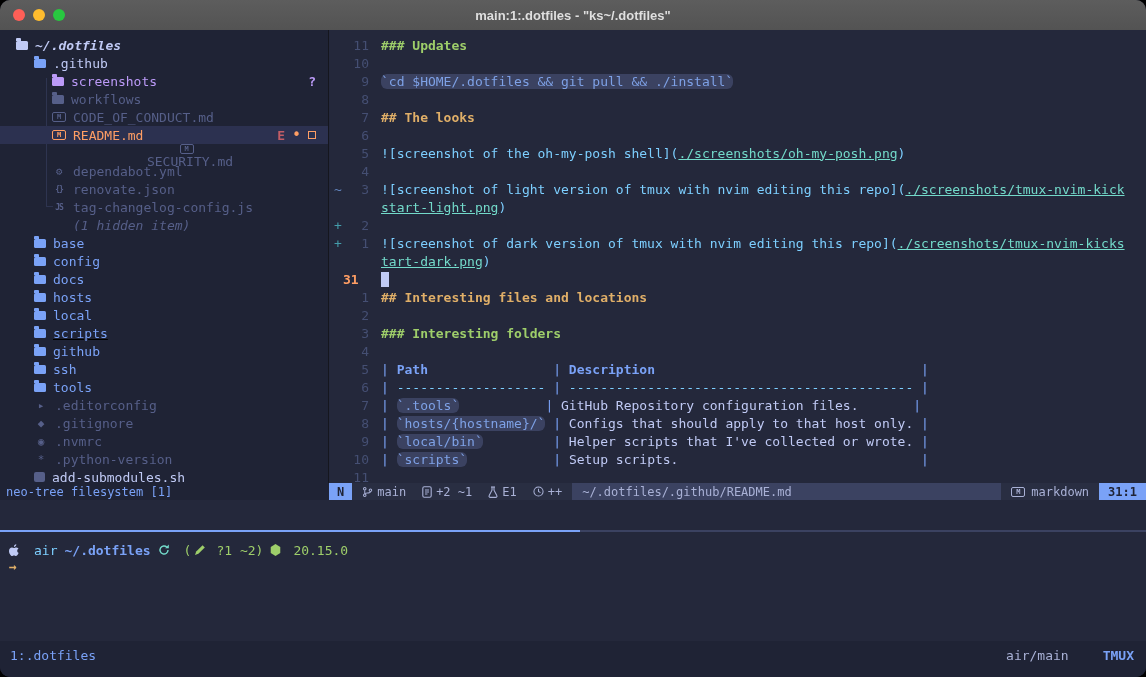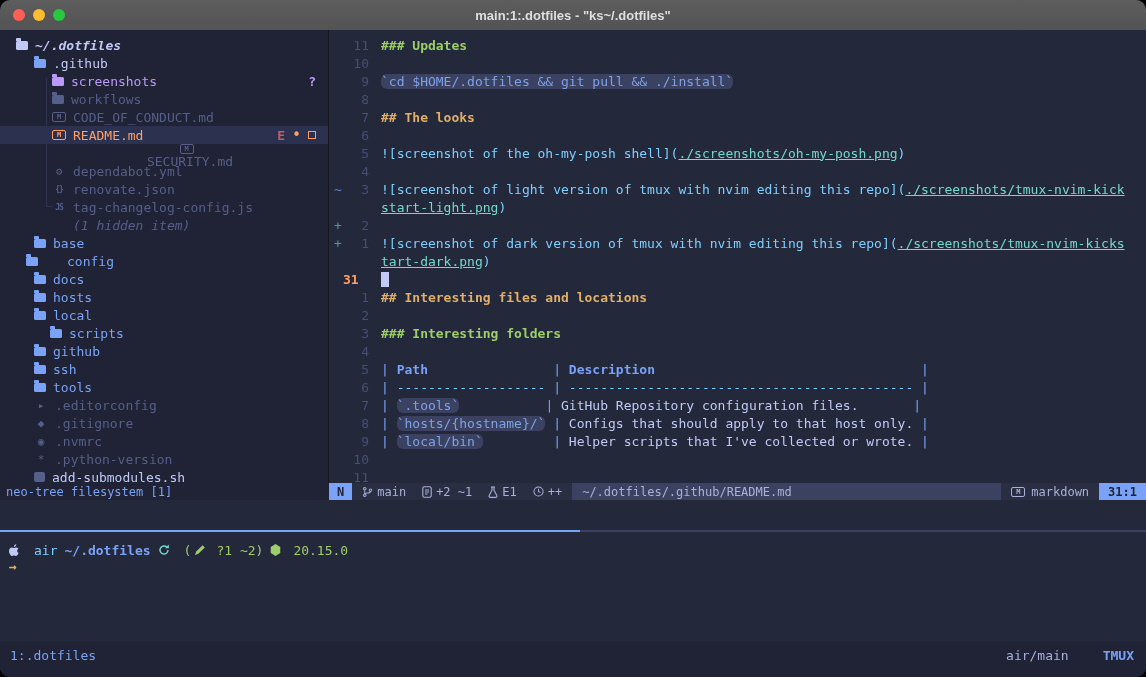--- a/index.html
+++ b/index.html
@@ -118,25 +118,25 @@
           <div class="trow" style="padding-left: 52px;"><span class="ic ic-folder c-purple"></span><span class="lbl c-purple">screenshots</span><span class="badges"><span class="b-untracked">?</span></span></div>
           <div class="trow" style="padding-left: 52px;"><span class="ic ic-folder c-dim"></span><span class="lbl c-dim">workflows</span></div>
           <div class="trow" style="padding-left: 52px;"><span class="ic ic-mdbox c-dim"></span><span class="lbl c-dim">CODE_OF_CONDUCT.md</span></div>
           <div class="trow sel" style="padding-left: 52px;"><span class="ic ic-mdbox c-active"></span><span class="lbl c-active">README.md</span><span class="badges"><span class="b-err">E</span><span class="b-dot">•</span><span class="b-sq"></span></span></div>
           <div class="trow" style="padding-left: 52px; flex-direction: column;"><span class="ic ic-mdbox c-dim"></span><span class="lbl c-dim">SECURITY.md</span></div>
           <div class="trow" style="padding-left: 52px;"><span class="ic ic-glyph c-dim">⚙</span><span class="lbl c-dim">dependabot.yml</span></div>
           <div class="trow" style="padding-left: 52px;"><span class="ic ic-glyph tiny c-dim">{}</span><span class="lbl c-dim">renovate.json</span></div>
           <div class="trow" style="padding-left: 52px;"><span class="ic ic-glyph tiny c-dim">JS</span><span class="lbl c-dim">tag-changelog-config.js</span></div>
           <div class="trow" style="padding-left: 52px;"><span class="ic ic-spacer c-hidden"></span><span class="lbl c-hidden">(1 hidden item)</span></div>
           <div class="trow" style="padding-left: 34px;"><span class="ic ic-folder c-dir"></span><span class="lbl c-dir">base</span></div>
-          <div class="trow" style="padding-left: 26px; gap: 22px;"><span class="ic ic-folder c-dir"></span><span class="lbl c-dir">config</span></div>
+          <div class="trow" style="padding-left: 34px;"><span class="ic ic-folder c-dir"></span><span class="lbl c-dir">config</span></div>
           <div class="trow" style="padding-left: 34px;"><span class="ic ic-folder c-dir"></span><span class="lbl c-dir">docs</span></div>
           <div class="trow" style="padding-left: 34px;"><span class="ic ic-folder c-dir"></span><span class="lbl c-dir">hosts</span></div>
           <div class="trow" style="padding-left: 34px;"><span class="ic ic-folder c-dir"></span><span class="lbl c-dir">local</span></div>
-          <div class="trow" style="padding-left: 50px;"><span class="ic ic-folder c-dir"></span><span class="lbl c-dir">scripts</span></div>
+          <div class="trow" style="padding-left: 34px; text-decoration: underline;"><span class="ic ic-folder c-dir"></span><span class="lbl c-dir">scripts</span></div>
           <div class="trow" style="padding-left: 34px;"><span class="ic ic-folder c-dir"></span><span class="lbl c-dir">github</span></div>
           <div class="trow" style="padding-left: 34px;"><span class="ic ic-folder c-dir"></span><span class="lbl c-dir">ssh</span></div>
           <div class="trow" style="padding-left: 34px;"><span class="ic ic-folder c-dir"></span><span class="lbl c-dir">tools</span></div>
           <div class="trow" style="padding-left: 34px;"><span class="ic ic-glyph c-dim">▸</span><span class="lbl c-dim">.editorconfig</span></div>
           <div class="trow" style="padding-left: 34px;"><span class="ic ic-glyph c-dim">◆</span><span class="lbl c-dim">.gitignore</span></div>
           <div class="trow" style="padding-left: 34px;"><span class="ic ic-glyph c-dim">◉</span><span class="lbl c-dim">.nvmrc</span></div>
           <div class="trow" style="padding-left: 34px;"><span class="ic ic-glyph c-dim">*</span><span class="lbl c-dim">.python-version</span></div>
           <div class="trow" style="padding-left: 34px;"><span class="ic ic-shbox c-file"></span><span class="lbl c-file">add-submodules.sh</span></div>
         </div>
     </div>
@@ -252,20 +252,21 @@
           <span class="ed-text"><span class="s-pipe">| </span><span class="s-code">`hosts/{hostname}/`</span><span class="s-pipe"> | </span><span class="s-txt">Configs that should apply to that host only.</span><span class="s-pipe"> |</span></span>
         </div>
         <div class="eline">
           <span class="ed-sign"></span>
           <span class="ed-num">9</span>
           <span class="ed-text"><span class="s-pipe">| </span><span class="s-code">`local/bin`</span><span class="s-plain">        </span><span class="s-pipe"> | </span><span class="s-txt">Helper scripts that I've collected or wrote.</span><span class="s-pipe"> |</span></span>
         </div>
         <div class="eline">
           <span class="ed-sign"></span>
           <span class="ed-num">10</span>
+          <span class="ed-text"><span class="s-pipe">| </span><span class="s-code">`scripts`</span><span class="s-plain">          </span><span class="s-pipe"> | </span><span class="s-txt">Setup scripts.</span><span class="s-plain">                              </span><span class="s-pipe"> |</span></span>
         </div>
         <div class="eline">
           <span class="ed-sign"></span>
           <span class="ed-num">11</span>
           <span class="ed-text"></span>
         </div>
       </div>
   </div>
 
   <div class="statusrow">

